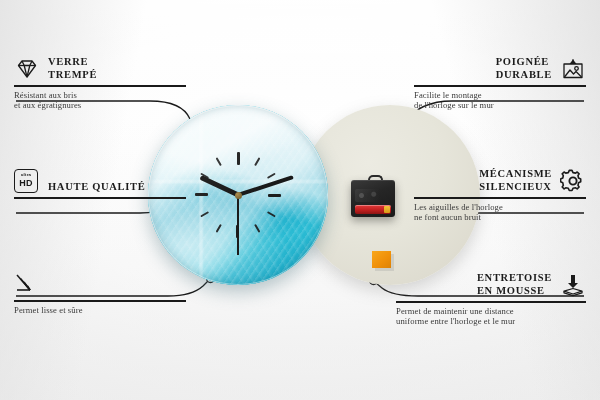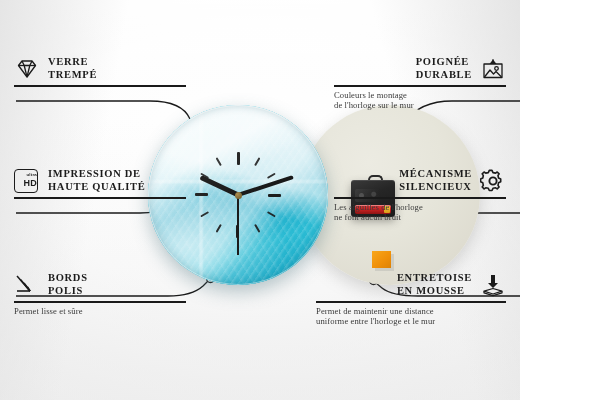--- a/index.html
+++ b/index.html
@@ -4,21 +4,21 @@
 <title>Clock product features infographic</title>
 <style>
   html,body{margin:0;padding:0;}
   body{
     width:600px;height:400px;overflow:hidden;
     font-family:"Liberation Serif",serif;
     background:#ffffff;
     position:relative;
   }
   #stage{
-    position:absolute;inset:0;width:520px;height:400px;overflow:hidden;
+    position:absolute;inset:0;width:600px;height:400px;overflow:hidden;
     background:
       radial-gradient(120% 90% at 50% 40%, #ffffff 0%, #fdfdfd 38%, #f3f3f3 66%, #e9e9e9 100%);
   }
   .bg-sheen{
     position:absolute;inset:0;
     background:
       linear-gradient(100deg, rgba(225,225,225,.85) 0%, rgba(255,255,255,0) 22%),
       linear-gradient(255deg, rgba(222,222,222,.8) 0%, rgba(255,255,255,0) 24%),
       linear-gradient(180deg, rgba(255,255,255,.9) 0%, rgba(255,255,255,0) 30%, rgba(235,235,235,.55) 100%);
     pointer-events:none;
@@ -118,21 +118,21 @@
     font-size:8.6px;line-height:10.6px;color:#3a3a3a;margin-top:3px;letter-spacing:.1px;
   }
   .left{left:14px;text-align:left;}
   .left .head{justify-content:flex-start;}
   .right{right:14px;text-align:left;}
   .right .head{justify-content:flex-end;}
   .ico{width:26px;height:24px;flex:0 0 26px;color:#1b1b1b;}
   .ico svg{display:block;width:26px;height:24px;}
   .hd-badge{
     width:22px;height:22px;border:1.6px solid #1b1b1b;border-radius:4px;
-    display:flex;flex-direction:column;align-items:flex-end;justify-content:center;
+    display:flex;flex-direction:column;align-items:center;justify-content:center;
     font-family:"Liberation Sans",sans-serif;color:#1b1b1b;line-height:1;
   }
   .hd-badge .u{font-size:4.4px;font-weight:700;letter-spacing:.2px;}
   .hd-badge .h{font-size:9px;font-weight:700;letter-spacing:.2px;margin-top:1px;}
 
   
   .links{position:absolute;left:0;top:0;width:600px;height:400px;pointer-events:none;}
 </style>
 </head>
 <body>
@@ -234,55 +234,55 @@
           <path d="M10.2 8.5 H15.8"></path>
         </g>
           </svg>
       </span>
       <span class="title">
         <span>VERRE</span><br>
         <span>TREMPÉ</span>
       </span>
     </div>
     <div class="rule"></div>
+    <div class="desc">
+      <span>Résistant aux bris</span><br>
+      <span>et aux égratignures</span>
+    </div>
   </div>
 
   <div class="callout left" style="top:168px;">
     <div class="head">
       <span class="ico">
         <span class="hd-badge">
           <span class="u">ultra</span>
           <span class="h">HD</span>
         </span>
       </span>
       <span class="title">
-        <span>IMPRESSION DE</span><br>
+        <br>
         <span>HAUTE QUALITÉ</span>
       </span>
     </div>
     <div class="rule"></div>
   </div>
 
   <div class="callout left" style="top:272px;">
     <div class="head">
       <span class="ico">
         <svg viewBox="0 0 26 24">
             <g stroke="currentColor" stroke-width="1.5" stroke-linecap="butt">
           <path d="M3 3 L16 18"></path>
               <path d="M6.5 6.5 L16 18"></path>
               <path d="M10 10 L16 18"></path>
               <path d="M13.5 13.8 L16 18"></path>
           <path d="M3 18 H16" stroke-width="1.6"></path>
         </g>
           </svg>
       </span>
-      <span class="title">
-        <span>BORDS</span><br>
-        <span>POLIS</span>
-      </span>
     </div>
     <div class="rule"></div>
     <div class="desc">
       <span>Permet lisse et sûre</span>
     </div>
   </div>
 
   <div class="callout right" style="top:56px;">
     <div class="head">
       <span class="title">
@@ -296,21 +296,21 @@
           <path d="M13 2.5 L9.5 7 H16.5 Z" fill="currentColor" stroke="none"></path>
           <path d="M13 4 V2.2"></path>
           <circle cx="16.5" cy="11.5" r="1.8"></circle>
           <path d="M4.5 20 L10 13 L13.5 17 L16 14.5 L21.5 20"></path>
         </g>
           </svg>
       </span>
     </div>
     <div class="rule"></div>
     <div class="desc">
-      <span>Couleurs le montage</span><br>
+      <span>Facilite le montage</span><br>
       <span>de l'horloge sur le mur</span>
     </div>
   </div>
 
   <div class="callout right" style="top:168px;">
     <div class="head">
       <span class="title">
         <span>MÉCANISME</span><br>
         <span>SILENCIEUX</span>
       </span>

